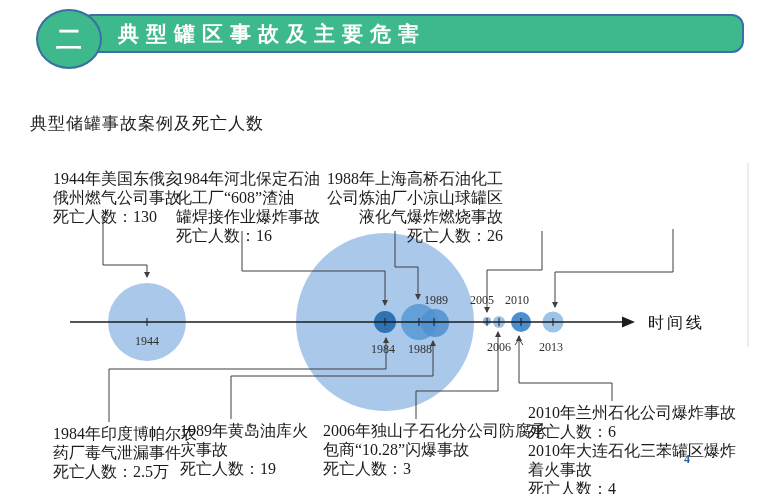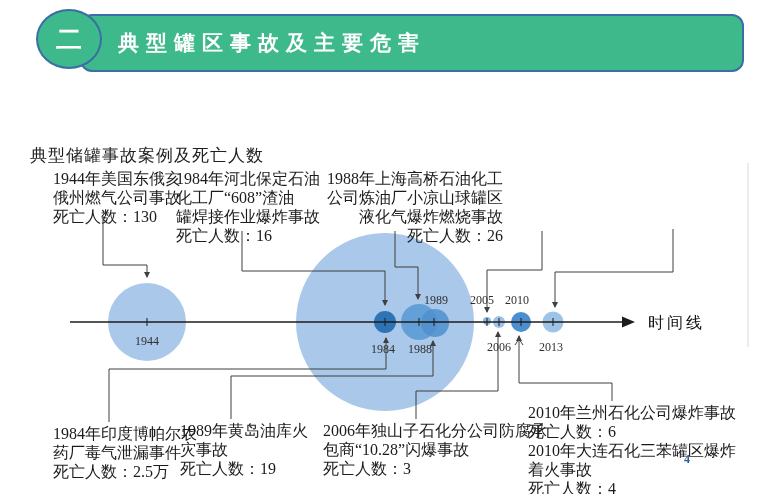--- a/index.html
+++ b/index.html
@@ -1,28 +1,28 @@
 <!DOCTYPE html>
 <html><head>
 <meta charset="utf-8">
 <style>
   html,body{margin:0;padding:0;background:#ffffff;}
   .slide{position:relative;width:767px;height:494px;background:#ffffff;overflow:hidden;
          font-family:"Liberation Serif","DejaVu Serif",serif;}
   
-  .titlebar{position:absolute;left:80px;top:14px;width:664px;height:58px;
+  .titlebar{position:absolute;left:80px;top:14px;width:664px;height:39px;
             background:#3eb98b;border:2px solid #3a6ea5;border-radius:12px;box-sizing:border-box;
             display:flex;align-items:center;}
   .titlebar .title{color:#ffffff;font-weight:bold;font-size:21px;letter-spacing:7px;
                    padding-left:36px;white-space:nowrap;}
   .badge{position:absolute;left:36px;top:9px;width:66px;height:60px;border-radius:50%;
          background:#3eb98b;border:2px solid #3a6ea5;box-sizing:border-box;
          display:flex;align-items:center;justify-content:center;
          color:#ffffff;font-weight:bold;font-size:26px;}
-  .subtitle{position:absolute;left:30px;top:112px;font-size:17px;color:#1f1f1f;letter-spacing:1px;margin-top:32px;}
+  .subtitle{position:absolute;left:30px;top:112px;font-size:17px;color:#1f1f1f;letter-spacing:1px;}
   
   .ann{position:absolute;font-size:16px;line-height:19px;color:#1b1b1b;white-space:pre;}
   .pagenum{position:absolute;left:684px;top:452px;color:#2e5fa3;font-weight:bold;font-size:12px;}
   svg{position:absolute;left:0;top:0;}
   svg text{font-family:"Liberation Serif","DejaVu Serif",serif;}
 </style>
 </head>
 <body>
 
 <div class="slide">

